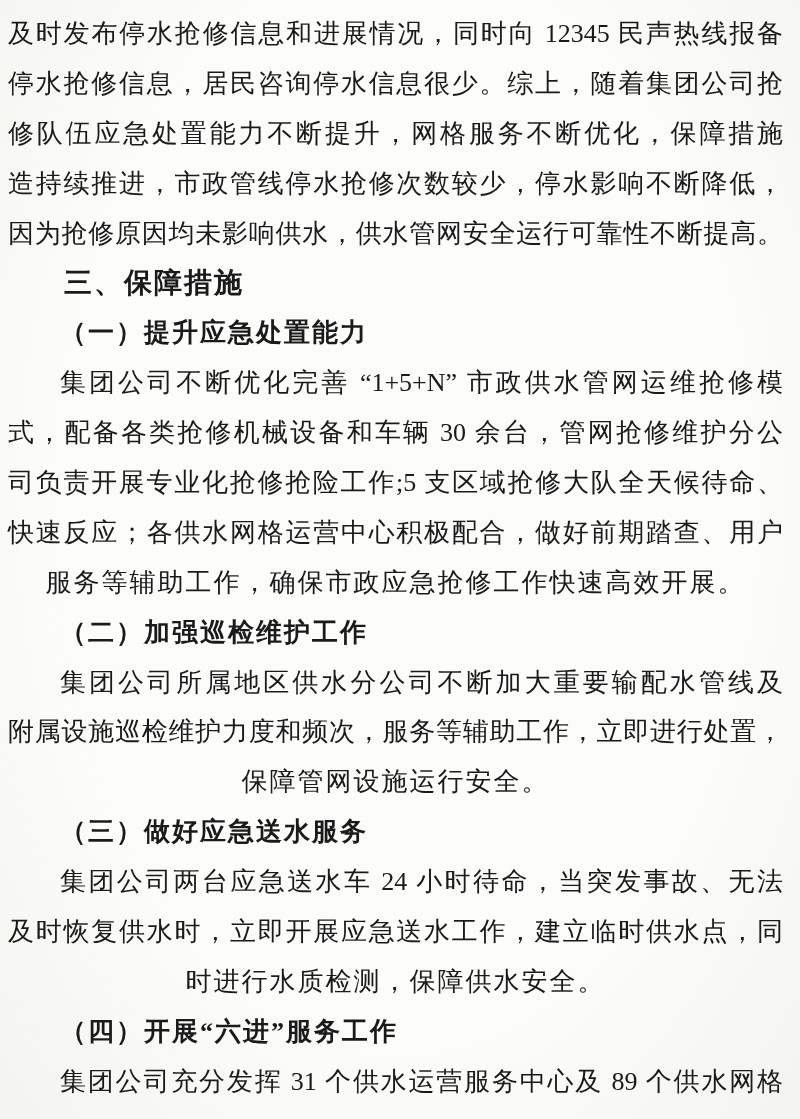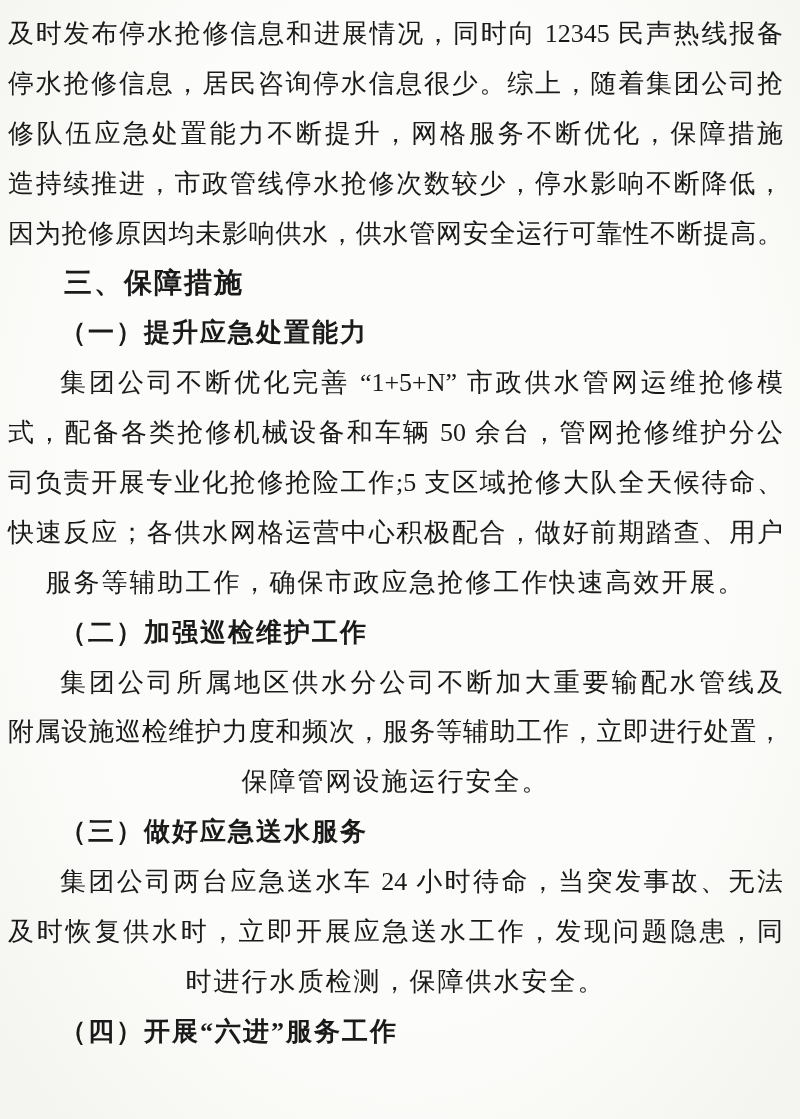--- a/index.html
+++ b/index.html
@@ -64,26 +64,27 @@
 
 <div class="page">
   <div class="line j">及时发布停水抢修信息和进展情况，同时向 12345 民声热线报备</div>
   <div class="line j">停水抢修信息，居民咨询停水信息很少。综上，随着集团公司抢</div>
   <div class="line j">修队伍应急处置能力不断提升，网格服务不断优化，保障措施</div>
   <div class="line j">造持续推进，市政管线停水抢修次数较少，停水影响不断降低，</div>
   <div class="line j">因为抢修原因均未影响供水，供水管网安全运行可靠性不断提高。</div>
   <div class="line h1">三、保障措施</div>
   <div class="line h2">（一）提升应急处置能力</div>
   <div class="line ji">集团公司不断优化完善 “1+5+N” 市政供水管网运维抢修模</div>
-  <div class="line j">式，配备各类抢修机械设备和车辆 50 余台，管网抢修维护分公</div>
+  <div class="line j">式，配备各类抢修机械设备和车辆 30 余台，管网抢修维护分公</div>
   <div class="line j">司负责开展专业化抢修抢险工作;5 支区域抢修大队全天候待命、</div>
   <div class="line j">快速反应；各供水网格运营中心积极配合，做好前期踏查、用户</div>
   <div class="line last">服务等辅助工作，确保市政应急抢修工作快速高效开展。</div>
   <div class="line h2">（二）加强巡检维护工作</div>
   <div class="line ji">集团公司所属地区供水分公司不断加大重要输配水管线及</div>
   <div class="line j">附属设施巡检维护力度和频次，服务等辅助工作，立即进行处置，</div>
   <div class="line last">保障管网设施运行安全。</div>
   <div class="line h2">（三）做好应急送水服务</div>
   <div class="line ji">集团公司两台应急送水车 24 小时待命，当突发事故、无法</div>
-  <div class="line j">及时恢复供水时，立即开展应急送水工作，发现问题隐患，同</div>
+  <div class="line j">及时恢复供水时，立即开展应急送水工作，建立临时供水点，同</div>
   <div class="line last">时进行水质检测，保障供水安全。</div>
   <div class="line h2">（四）开展“六进”服务工作</div>
+  <div class="line ji">集团公司充分发挥 31 个供水运营服务中心及 89 个供水网格</div>
 </div>
 
 </body></html>

